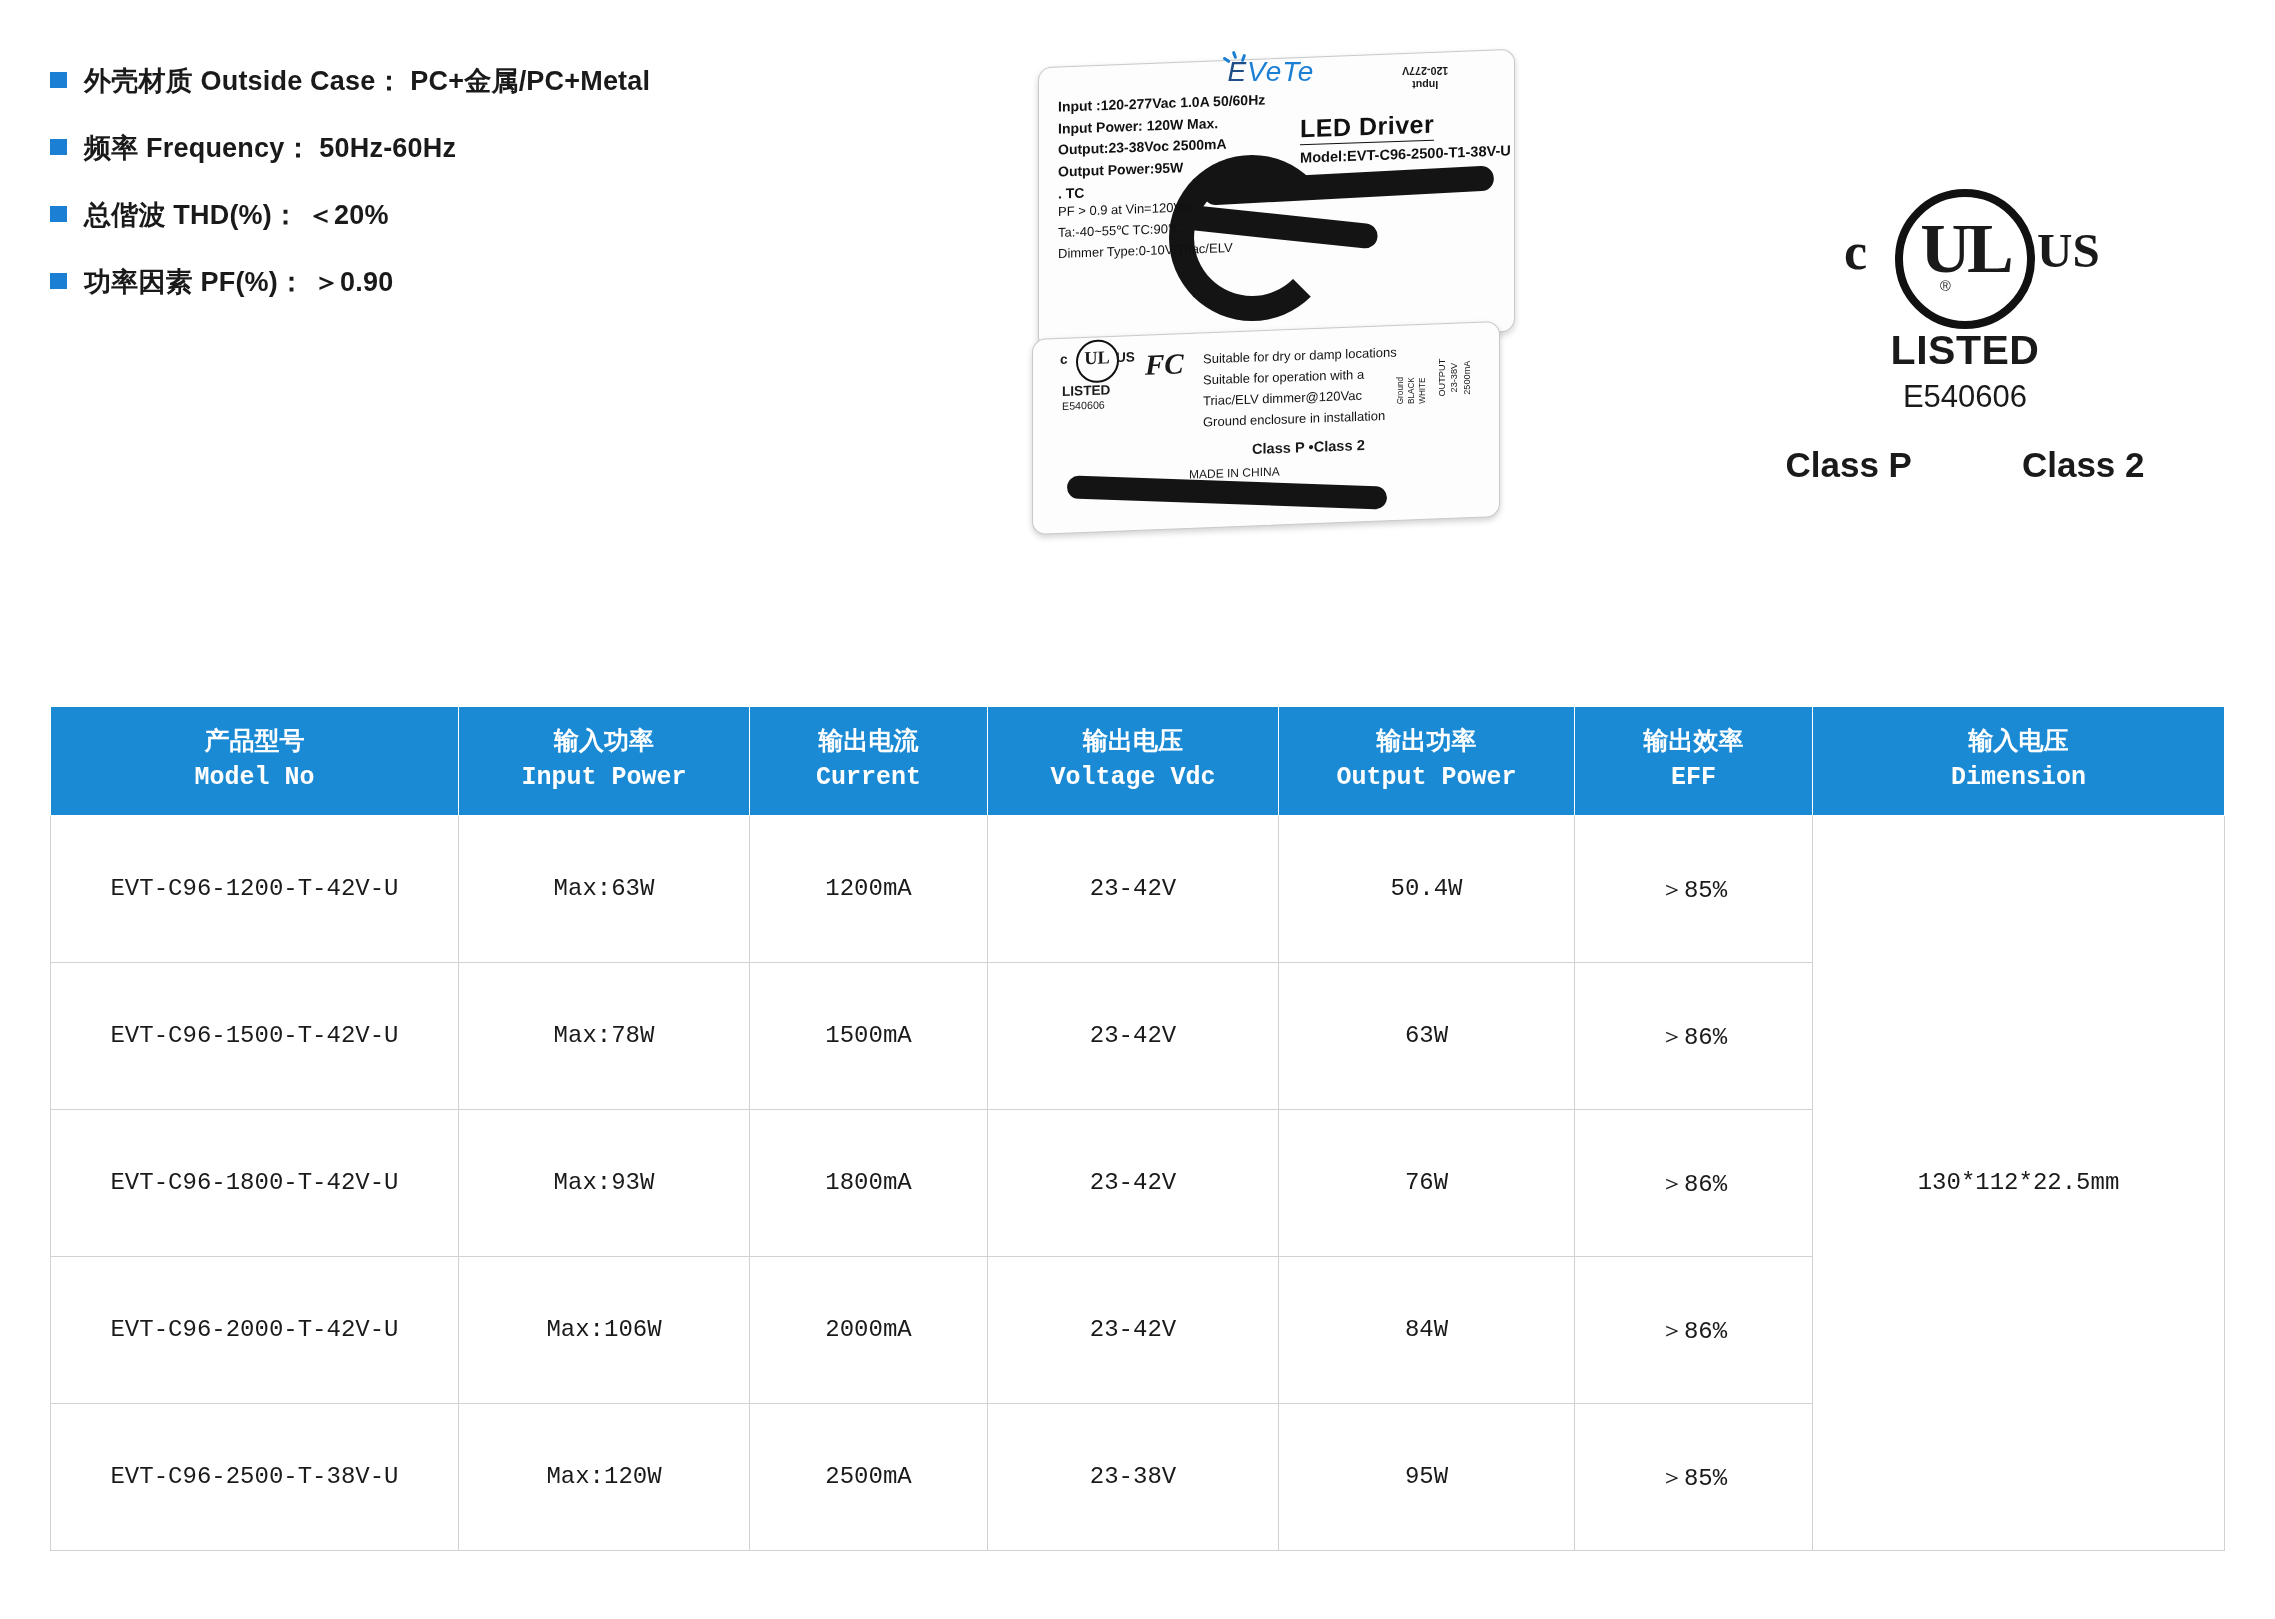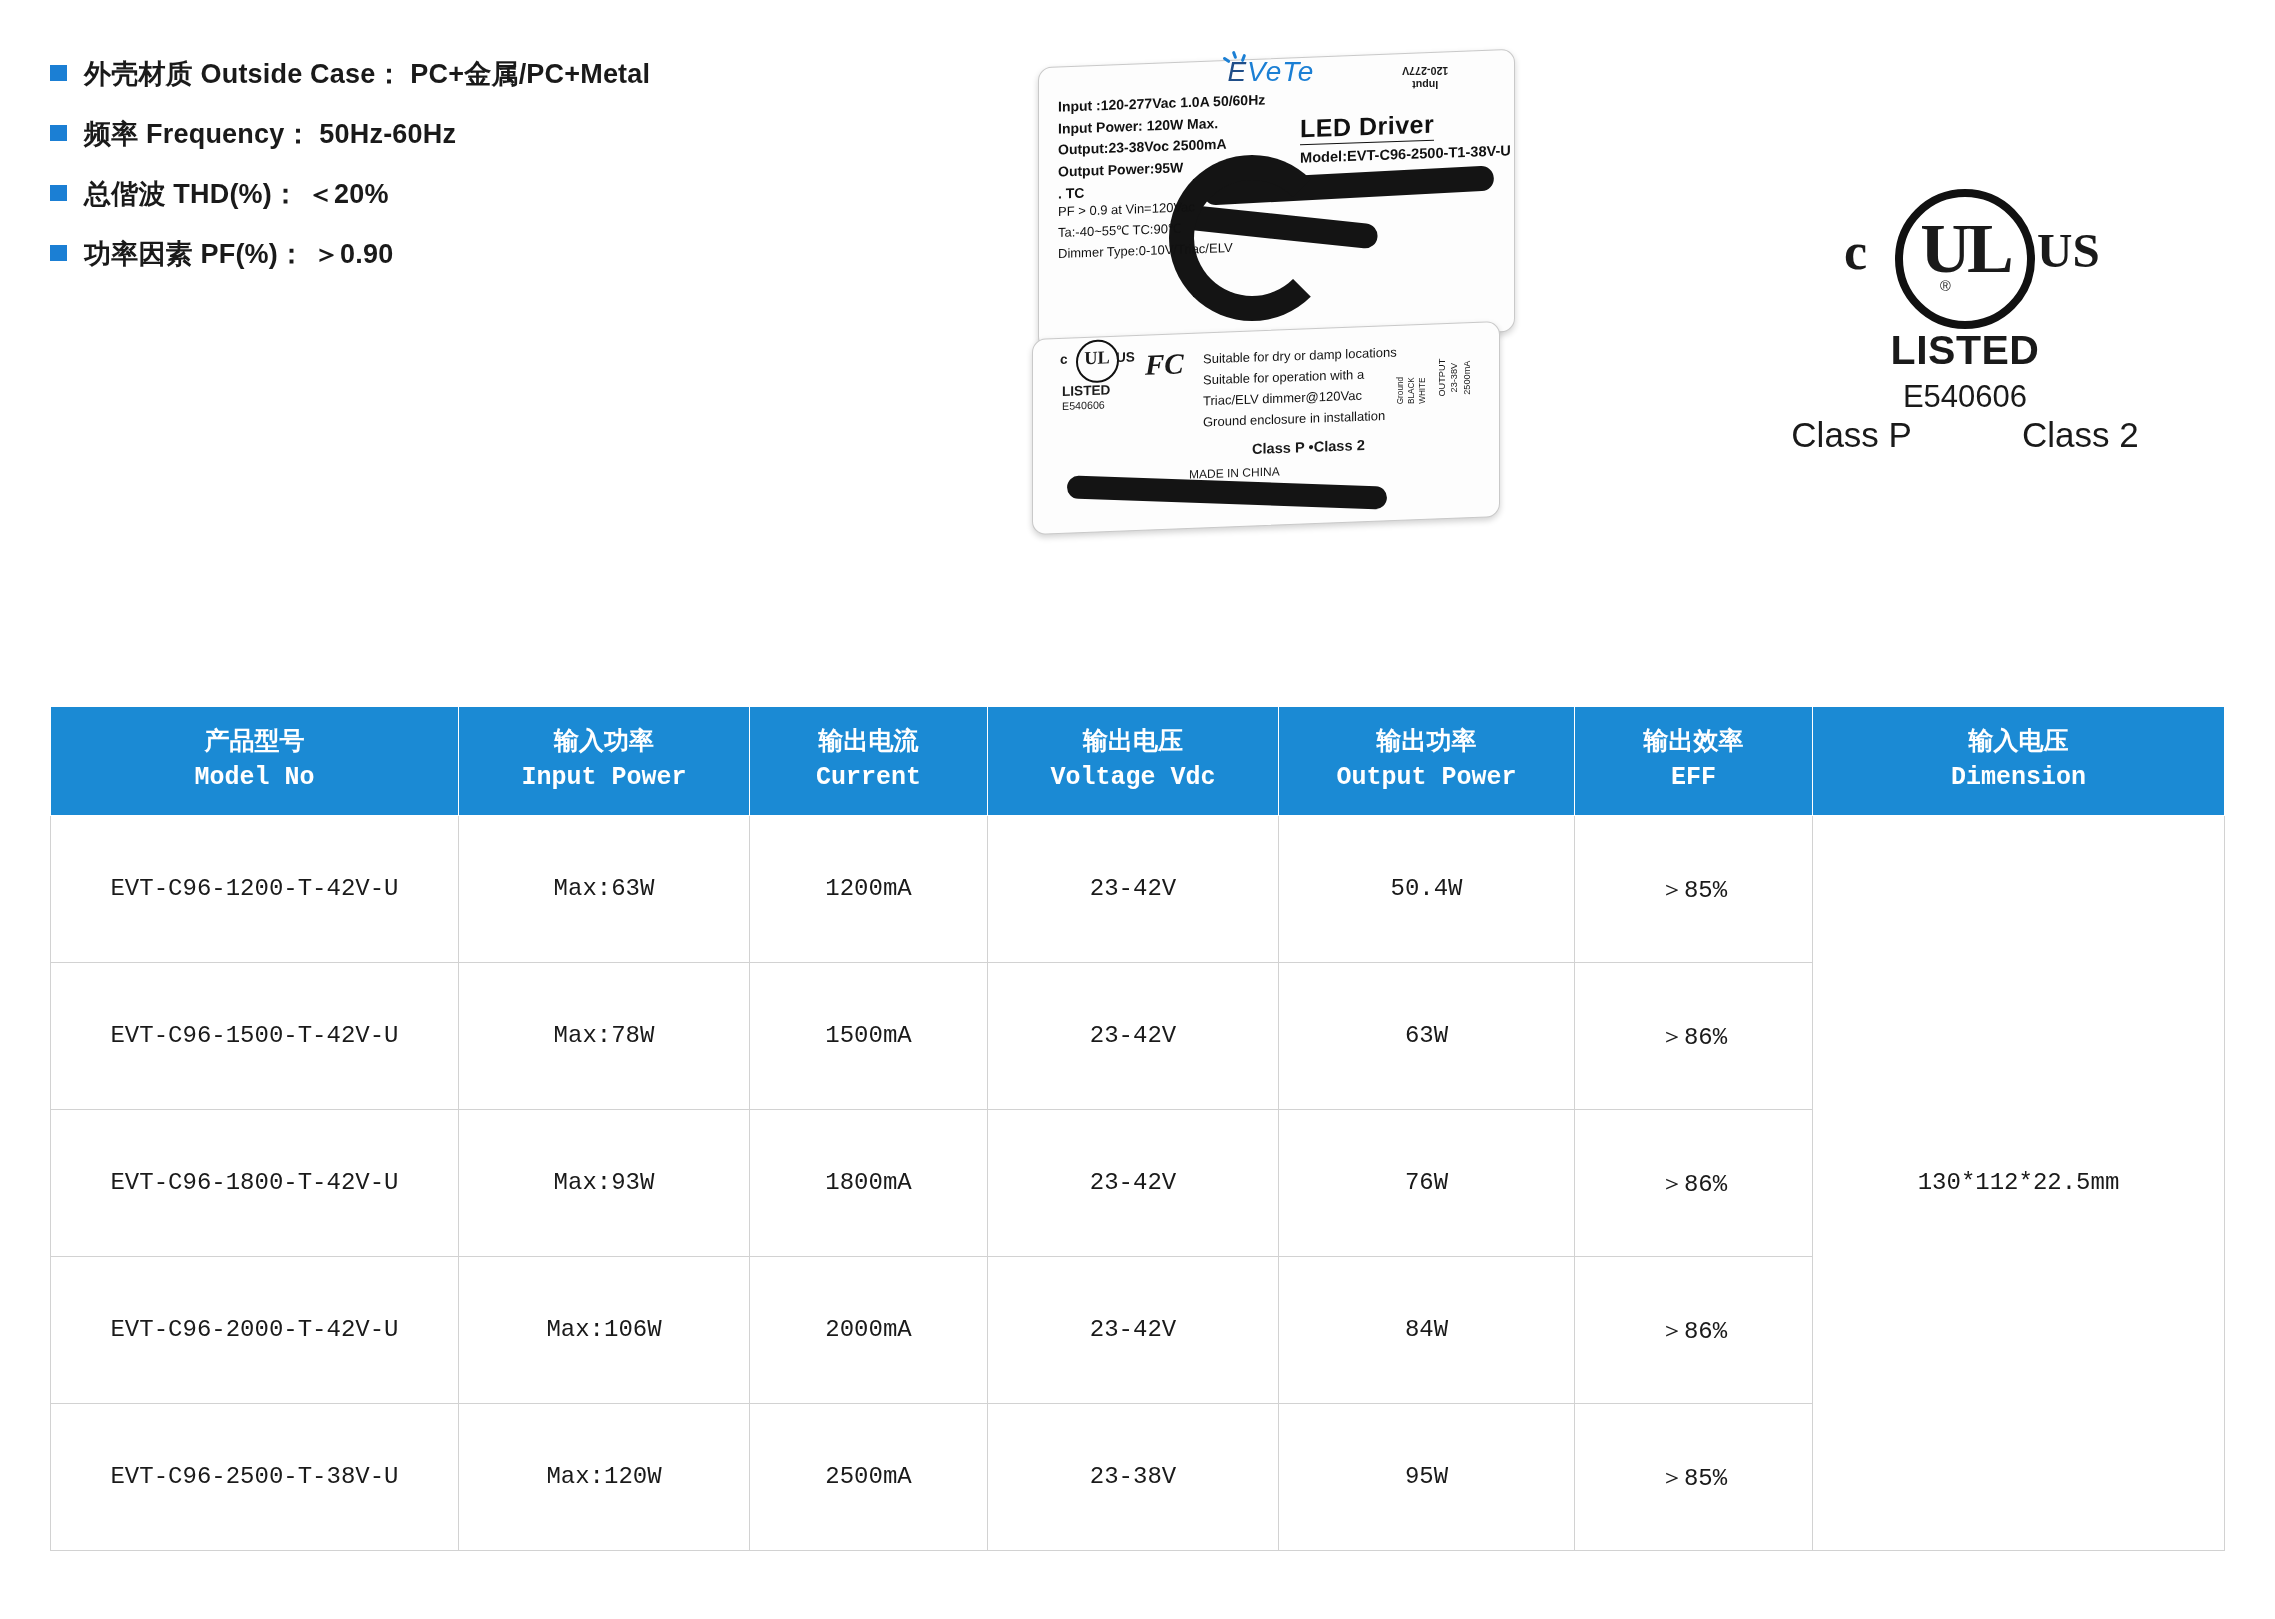--- a/index.html
+++ b/index.html
@@ -36,20 +36,21 @@
     margin-right: 17.5px;
     position: relative;
     top: -1.9px;
   }
   .spec-text {
     font-size: 27px;
     font-weight: bold;
     letter-spacing: 0.2px;
     white-space: nowrap;
     color: #1a1a1a;
+    margin-top: 7px;
   }
 
   
   .product-photo {
     position: absolute;
     left: 990px;
     top: 19.4px;
     width: 553px;
     height: 514px;
   }
@@ -342,23 +343,23 @@
     margin-top: 11.6px;
     font-size: 41px;
     font-weight: bold;
     letter-spacing: 0.5px;
   }
   .ul-efile {
     margin-top: 5.8px;
     font-size: 31px;
   }
   .ul-classes {
-    margin-top: 0;
+    margin-top: 30px;
     font-size: 35px;
-    font-weight: normal;
+    font-weight: bold;
     display: flex;
     justify-content: center;
     gap: 110px;
   }
 
   
   .table-wrap {
     position: absolute;
     left: 50px;
     top: 706px;

